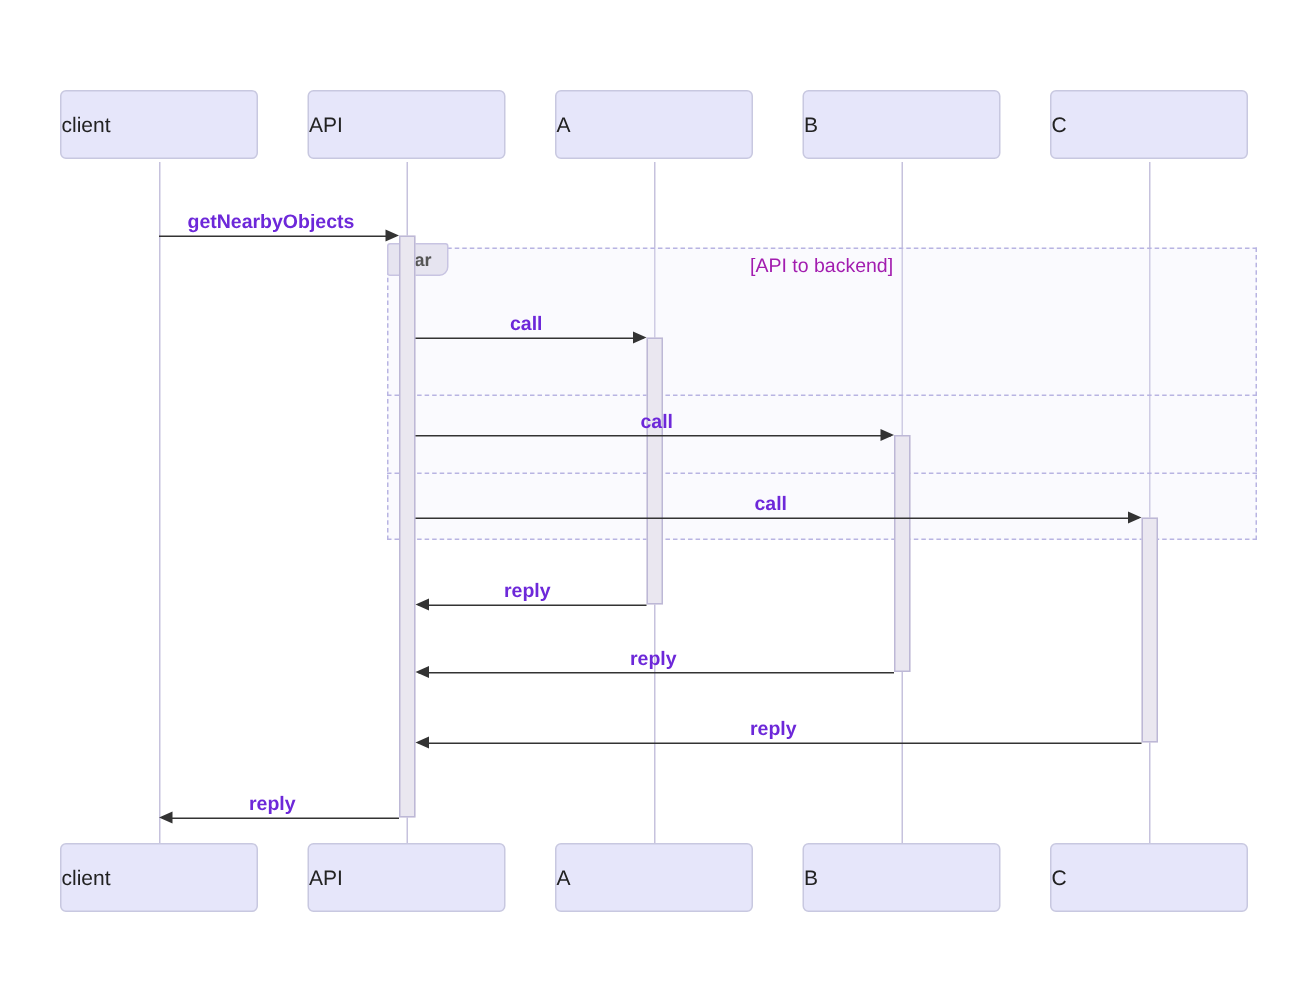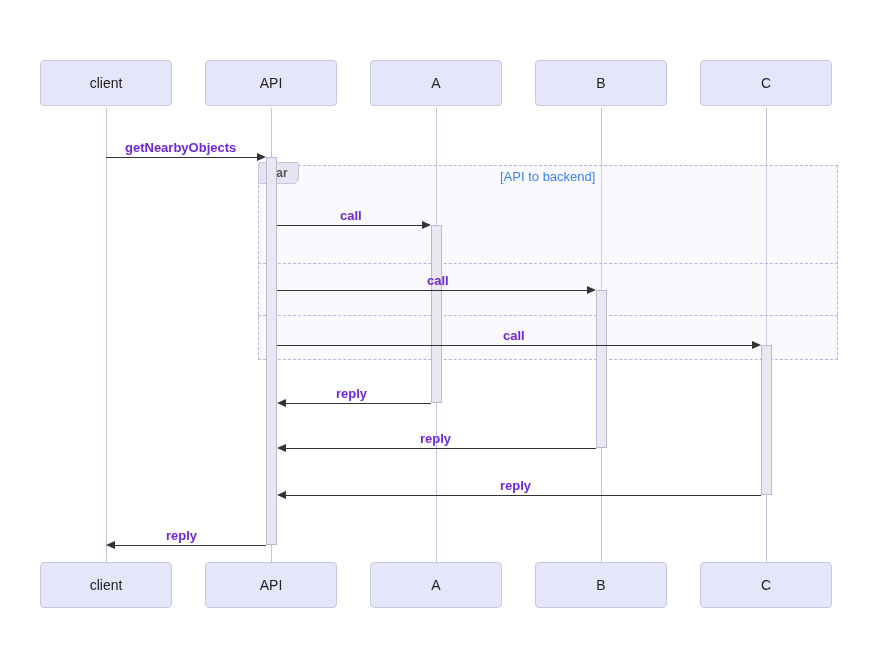--- a/index.html
+++ b/index.html
@@ -9,21 +9,20 @@
     background: #fff;
     width: 872px;
     height: 660px;
     position: relative;
   }
   .participant-box {
     position: absolute;
     background: #e6e6fa;
     border: 1px solid #c8c8e0;
     border-radius: 4px;
-    text-align: center;
     padding: 14px 0;
     font-size: 14px;
     color: #222;
     box-sizing: border-box;
   }
   .lifeline {
     position: absolute;
     width: 1px;
     background: #c6c2dd;
   }
@@ -76,21 +75,21 @@
     border: 1px solid #c8c4e2;
     border-radius: 2px 2px 6px 2px;
     font-size: 12px;
     font-weight: 600;
     color: #555;
     padding: 3px 10px;
   }
   .par-title {
     position: absolute;
     font-size: 13px;
-    color: #3b82f6;
+    color: #a21caf;
   }
 </style>
 </head>
 <body>
 
 <div class="participant-box" style="left:40px; top:60px; width:132px;">client</div>
 <div class="participant-box" style="left:205px; top:60px; width:132px;">API</div>
 <div class="participant-box" style="left:370px; top:60px; width:132px;">A</div>
 <div class="participant-box" style="left:535px; top:60px; width:132px;">B</div>
 <div class="participant-box" style="left:700px; top:60px; width:132px;">C</div>

